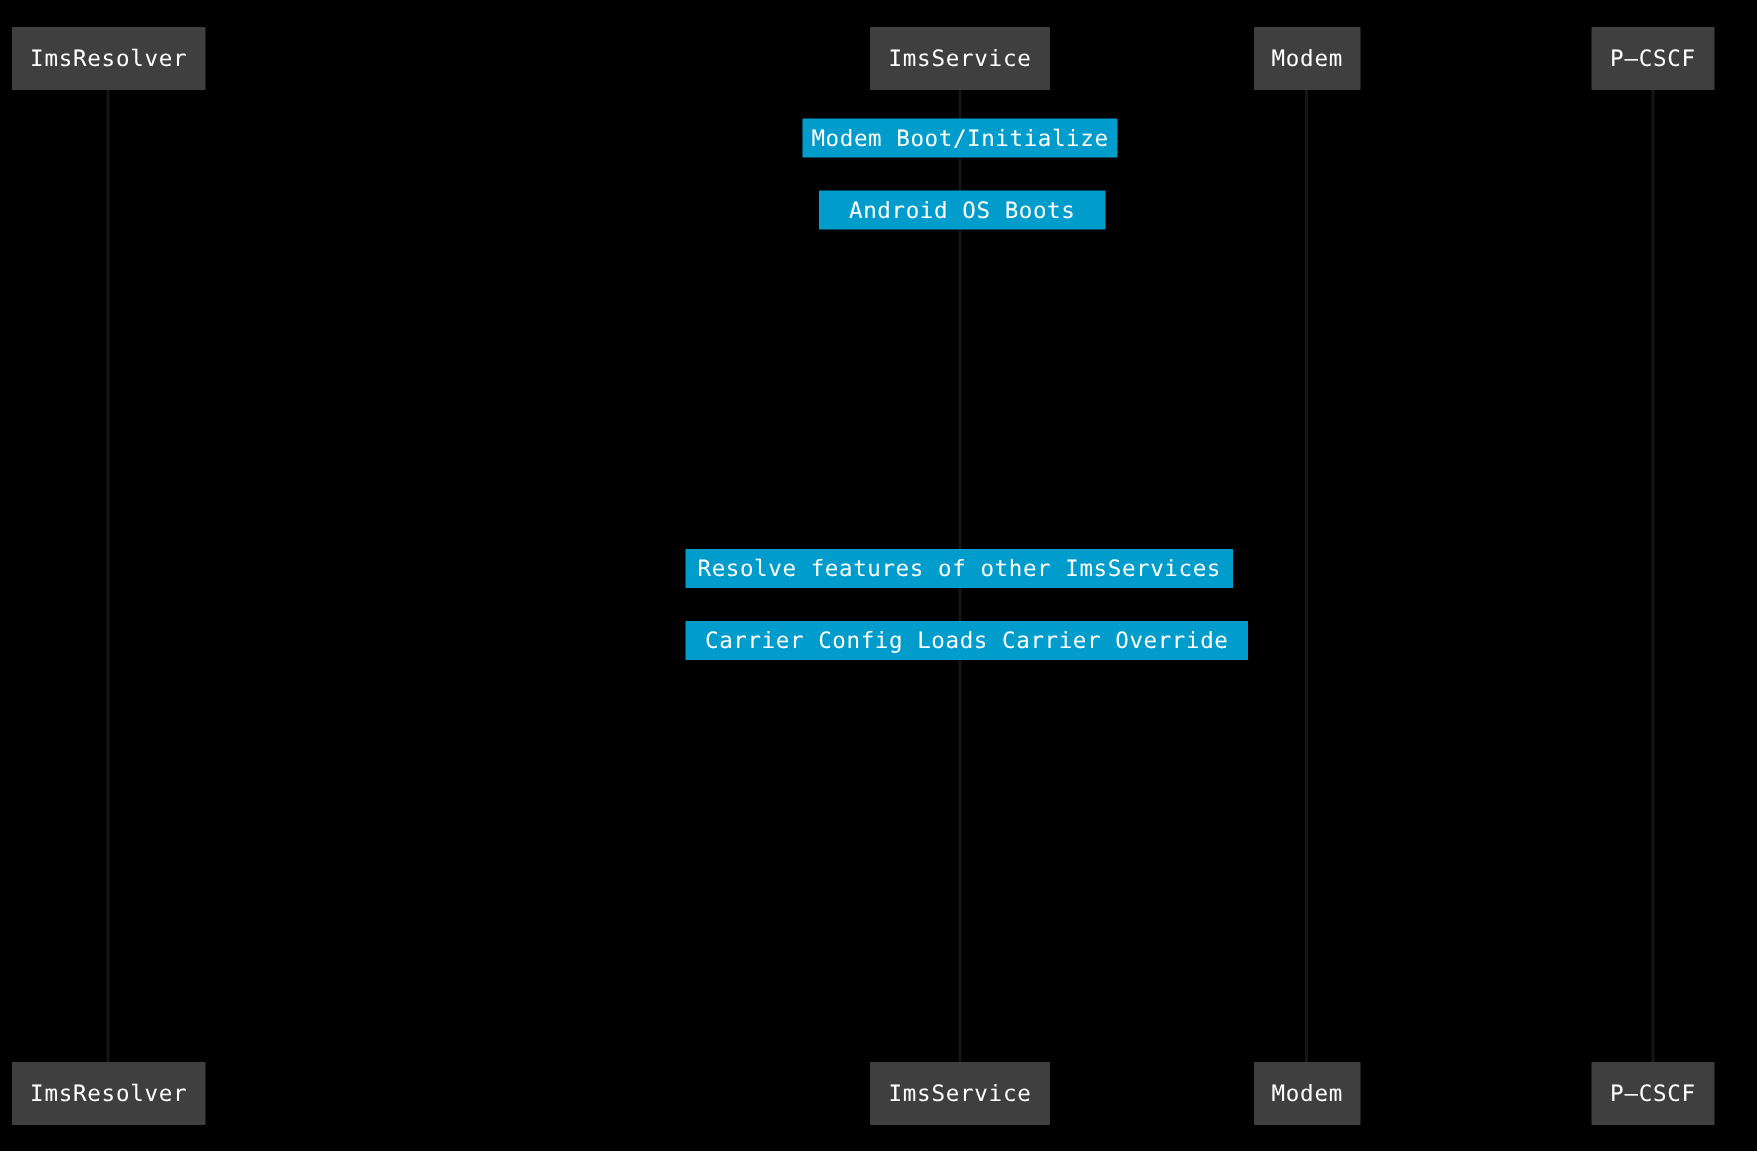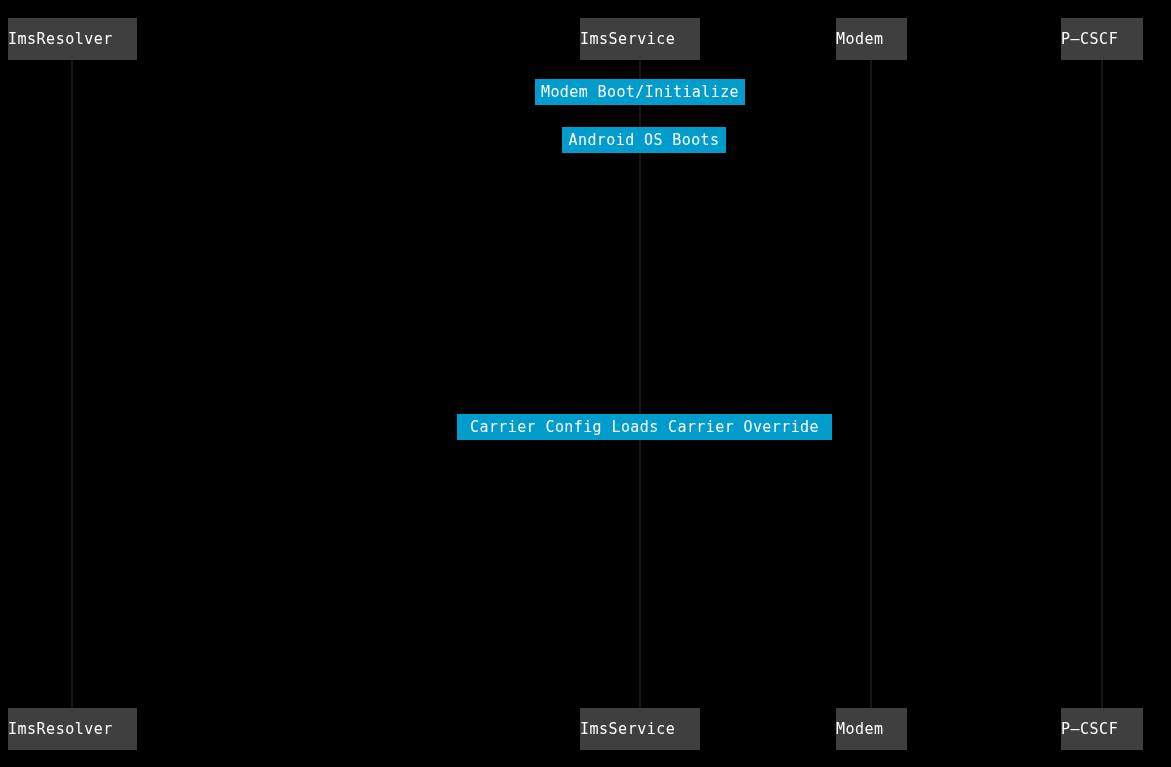--- a/index.html
+++ b/index.html
@@ -26,20 +26,21 @@
   }
   .participant {
     position: absolute;
     background: #3f3f3f;
     color: #ffffff;
     font-family: "DejaVu Sans Mono", "Liberation Mono", monospace;
     font-size: 15px;
     letter-spacing: 0.5px;
     display: flex;
     align-items: center;
+    justify-content: center;
     height: 42px;
     box-sizing: border-box;
     white-space: nowrap;
     user-select: none;
   }
   .note {
     position: absolute;
     background: #009ccc;
     color: #ffffff;
     font-family: "DejaVu Sans Mono", "Liberation Mono", monospace;
@@ -78,24 +79,27 @@
   </div>
 
   <div class="participant" style="left:1061px; top:18px; width:82px;">
     <span>P–CSCF</span>
   </div>
 
   <div class="note" style="left:535px; top:79px; width:210px;">
     <span>Modem Boot/Initialize</span>
   </div>
 
-  <div class="note" style="left:562px; top:127px; width:164px;">
+  <div class="note" style="left:546px; top:127px; width:191px;">
     <span>Android OS Boots</span>
   </div>
 
+  <div class="note" style="left:457px; top:366px; width:365px;">
+    <span>Resolve features of other ImsServices</span>
+  </div>
 
   <div class="note" style="left:457px; top:414px; width:375px;">
     <span>Carrier Config Loads Carrier Override</span>
   </div>
 
   <div class="participant" style="left:8px; top:708px; width:129px;">
     <span>ImsResolver</span>
   </div>
 
   <div class="participant" style="left:580px; top:708px; width:120px;">

